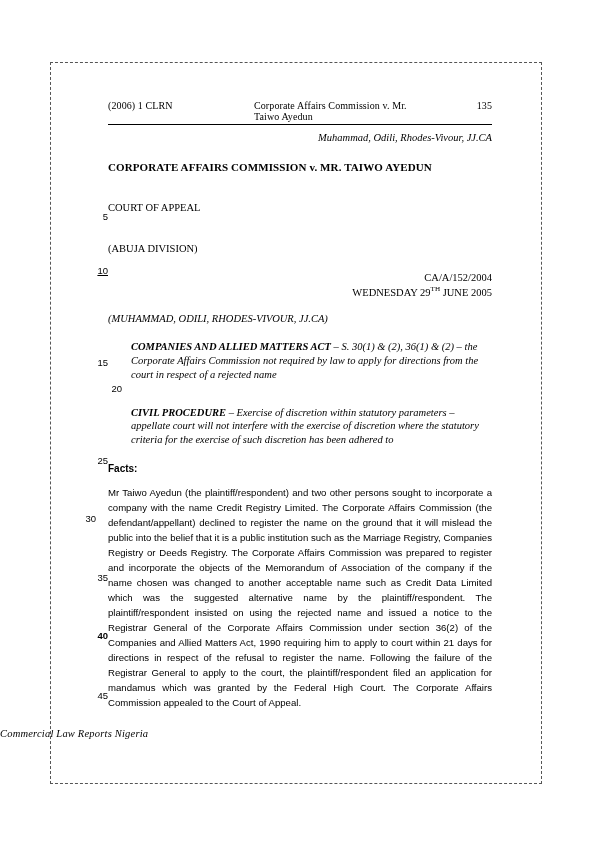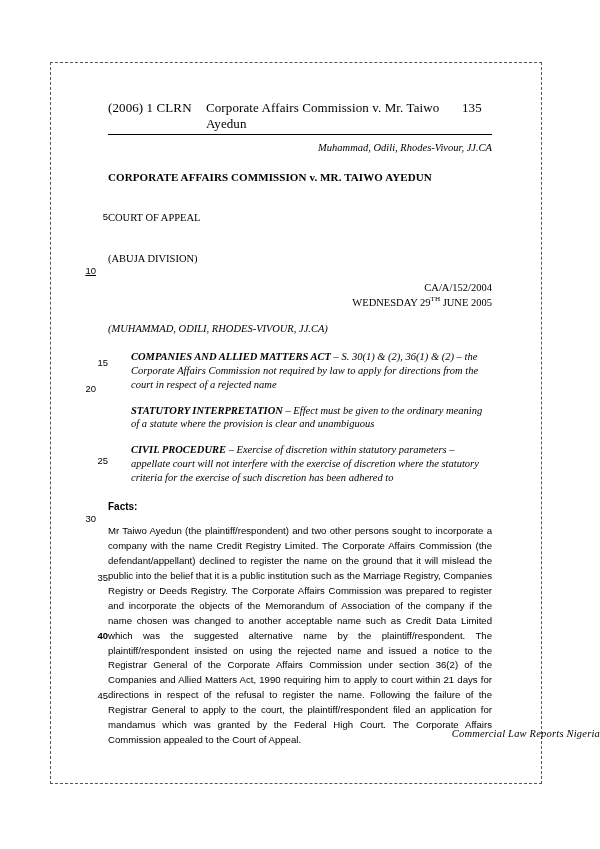--- a/index.html
+++ b/index.html
@@ -34,27 +34,28 @@
   .content {
     position: absolute;
     left: 108px;
     top: 100px;
     width: 384px;
   }
   
   .runhead {
     display: flex;
     align-items: baseline;
-    font-size: 13px;
+    font-size: 10px;
     letter-spacing: 0.1px;
     font-family: "Liberation Serif", serif;
+    gap: 48px;
   }
   .runhead .cite { width: 98px; }
   .runhead .case { flex: 1; }
-  .runhead .pageno { text-align: left; width: 30px; }
+  .runhead .pageno { text-align: right; width: 30px; }
   .hrule {
     border-bottom: 0.8px solid #000;
     margin-top: 2px;
     margin-bottom: 7px;
   }
   .judges {
     text-align: right;
     font-style: italic;
     font-size: 10.5px;
     margin-bottom: 18px;
@@ -115,42 +116,42 @@
     text-align: right;
     font-size: 9.5px;
     font-family: "Liberation Sans", sans-serif;
     color: #000;
   }
   .footer {
     position: absolute;
     left: 0;
     top: 728px;
     width: 600px;
-    text-align: right;
+    text-align: left;
     font-style: italic;
     font-size: 10.5px;
     letter-spacing: 0.2px;
   }
   .sp12 { height: 12px; }
   .sp14 { height: 14px; }
   .sp16 { height: 16px; }
   sup { font-size: 68%; vertical-align: super; }
 </style>
 </head>
 <body>
 
 <div class="page">
 
   <div class="crop-frame"></div>
 
   <div class="linenums">
     <div class="lnum" style="left:86px; top:211px;">5</div>
-    <div class="lnum" style="left:74px; top:265px;text-decoration:underline;">10</div>
+    <div class="lnum" style="left:86px; top:265px;text-decoration:underline;">10</div>
     <div class="lnum" style="left:86px; top:325px;margin-top:32px;">15</div>
-    <div class="lnum" style="left:74px; top:383px;">20</div>
+    <div class="lnum" style="left:100px; top:383px;">20</div>
     <div class="lnum" style="left:86px; top:455px;">25</div>
     <div class="lnum" style="left:74px; top:513px;">30</div>
     <div class="lnum" style="left:86px; top:572px;">35</div>
     <div class="lnum" style="left:86px; top:630px;font-weight:bold;">40</div>
     <div class="lnum" style="left:86px; top:690px;">45</div>
   </div>
 
   <div class="content">
 
     <div class="runhead">
@@ -179,23 +180,20 @@
     <div class="panel">(MUHAMMAD, ODILI, RHODES-VIVOUR, JJ.CA)</div>
 
     <div class="sp16"></div>
 
     <div class="headnote">
       <b>COMPANIES AND ALLIED MATTERS ACT</b><span> – S. 30(1) &amp; (2), 36(1) &amp; (2) – the Corporate Affairs Commission not required by law to apply for directions from the court in respect of a rejected name</span>
     </div>
 
     <div class="sp12"></div>
 
-    <div class="headnote">
-      <b>STATUTORY INTERPRETATION</b><span> – Effect must be given to the ordinary meaning of a statute where the provision is clear and unambiguous</span>
-    </div>
 
     <div class="sp12"></div>
 
     <div class="headnote">
       <b>CIVIL PROCEDURE</b><span> – Exercise of discretion within statutory parameters – appellate court will not interfere with the exercise of discretion where the statutory criteria for the exercise of such discretion has been adhered to</span>
     </div>
 
     <div class="sp16"></div>
 
     <div class="facts-label">Facts:</div>

